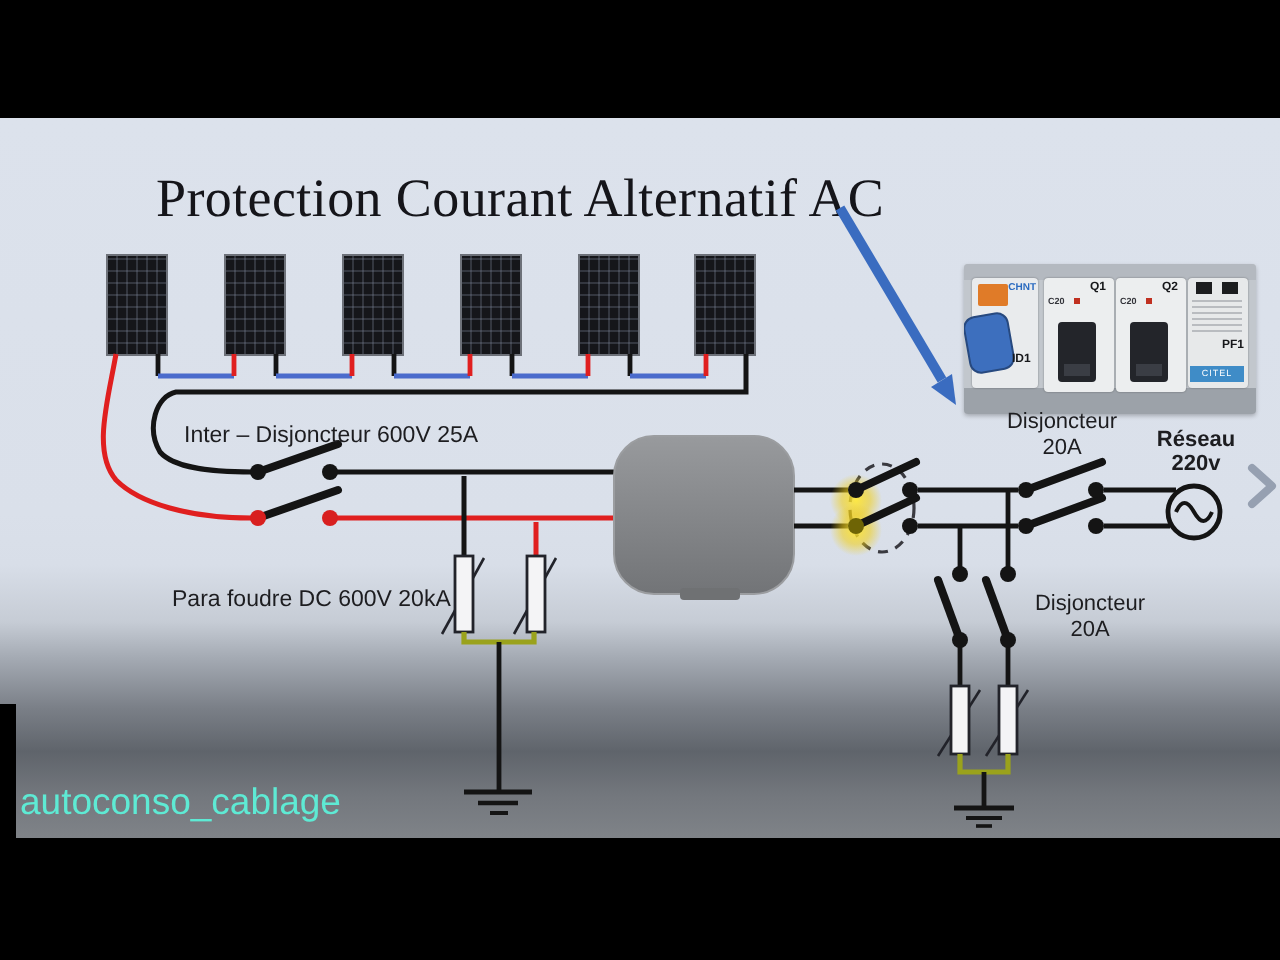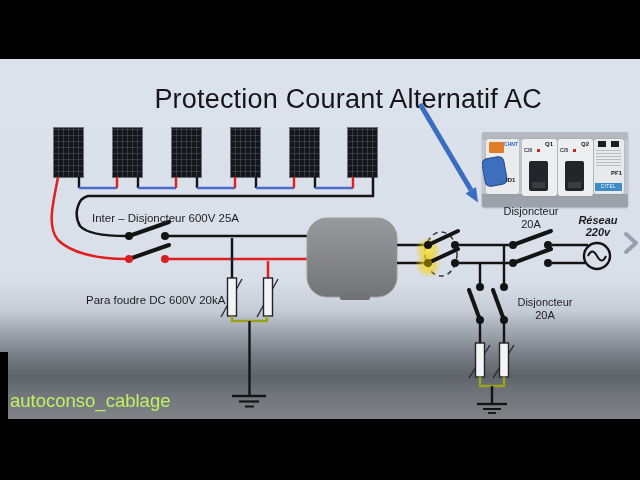--- a/index.html
+++ b/index.html
@@ -7,36 +7,36 @@
          font-family:"Liberation Sans",sans-serif;}
   
   #slide{position:absolute;left:0;top:59px;width:640px;height:360px;
     background:linear-gradient(180deg,#dce2ec 0%,#dae0ea 55%,#d8dee8 62%,#c6ccd5 70%,
       #a4aab3 75%,#7a7f87 82%,#5f646b 88%,#73777d 94%,#7f8388 100%);}
   .bar{position:absolute;left:0;width:640px;background:#000;z-index:40;}
   #bar-top{top:0;height:59px;}
   #bar-bottom{top:419px;height:61px;}
   #left-strip{position:absolute;left:0;top:352px;width:8px;height:67px;background:#000;z-index:41;}
 
-  #title{position:absolute;left:52px;top:84px;width:490px;text-align:right;
-    font-size:27px;color:#15151a;letter-spacing:.2px;z-index:5;}
-  #watermark{position:absolute;left:10px;top:390px;font-size:18.5px;color:#bef264;z-index:6;}
+  #title{position:absolute;left:78px;top:84px;width:490px;text-align:left;
+    font-size:27px;color:#15151a;letter-spacing:.2px;z-index:5;font-family:Liberation Serif, serif;}
+  #watermark{position:absolute;left:10px;top:390px;font-size:18.5px;color:#5eead4;z-index:6;}
 
   .panel{position:absolute;top:127px;width:31px;height:51px;background-color:#15161a;
     border:1px solid #6d7179;box-sizing:border-box;z-index:4;
     background-image:repeating-linear-gradient(90deg,transparent 0 4px,rgba(130,140,160,.28) 4px 5px),
                      repeating-linear-gradient(0deg,transparent 0 5px,rgba(130,140,160,.28) 5px 6px);}
 
   svg#wires{position:absolute;left:0;top:0;z-index:8;}
 
   .lbl{position:absolute;color:#1d1d20;font-size:11.5px;white-space:nowrap;z-index:10;}
   .lbl.c{text-align:center;white-space:normal;line-height:12.5px;font-size:11px;}
   #lbl-inverter{position:absolute;left:307px;top:249px;width:90px;text-align:center;
     font-weight:bold;font-size:15px;color:#0d0d0f;letter-spacing:.5px;z-index:10;}
-  #lbl-reseau{font-weight:bold;line-height:12px;font-style:italic;}
+  #lbl-reseau{font-weight:bold;line-height:12px;}
 
   
   #photo{position:absolute;left:482px;top:132px;width:146px;height:75px;background:#c2c7cd;
     border-radius:2px;z-index:9;box-shadow:0 1px 2px rgba(0,0,0,.25);overflow:hidden;}
   #photo .rail{position:absolute;left:0;top:62px;width:146px;height:13px;background:#9ca2a9;}
   #photo .topstrip{position:absolute;left:0;top:0;width:146px;height:8px;background:#b4b9c0;}
   .module{position:absolute;top:7px;border-radius:2px;box-shadow:0 0 1px rgba(0,0,0,.4);}
   #mod-diff{left:4px;width:33px;height:55px;background:#e9ebed;}
   #mod-diff .orange{position:absolute;left:3px;top:3px;width:15px;height:11px;background:#e07b28;border-radius:1px;}
   #mod-diff .brand{position:absolute;right:1px;top:2px;font-size:5px;font-weight:bold;color:#2b6bc0;}

